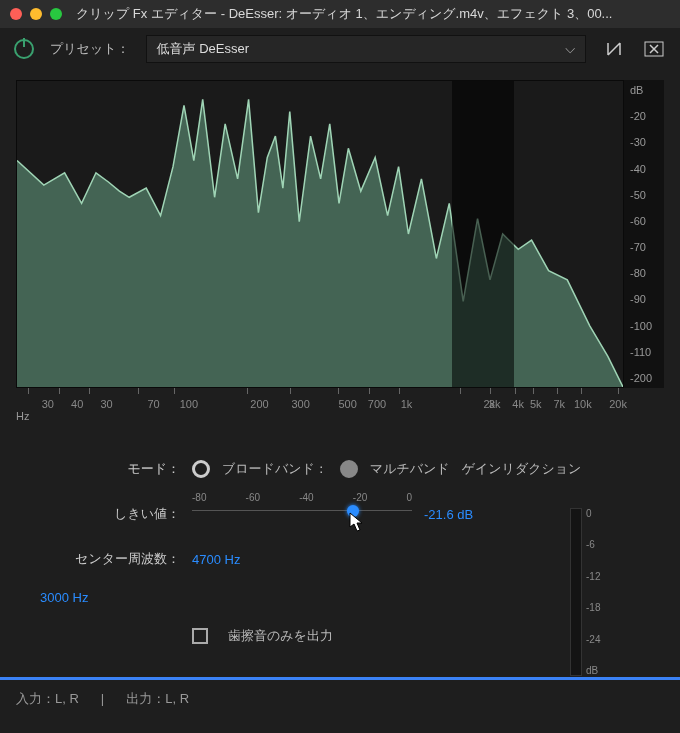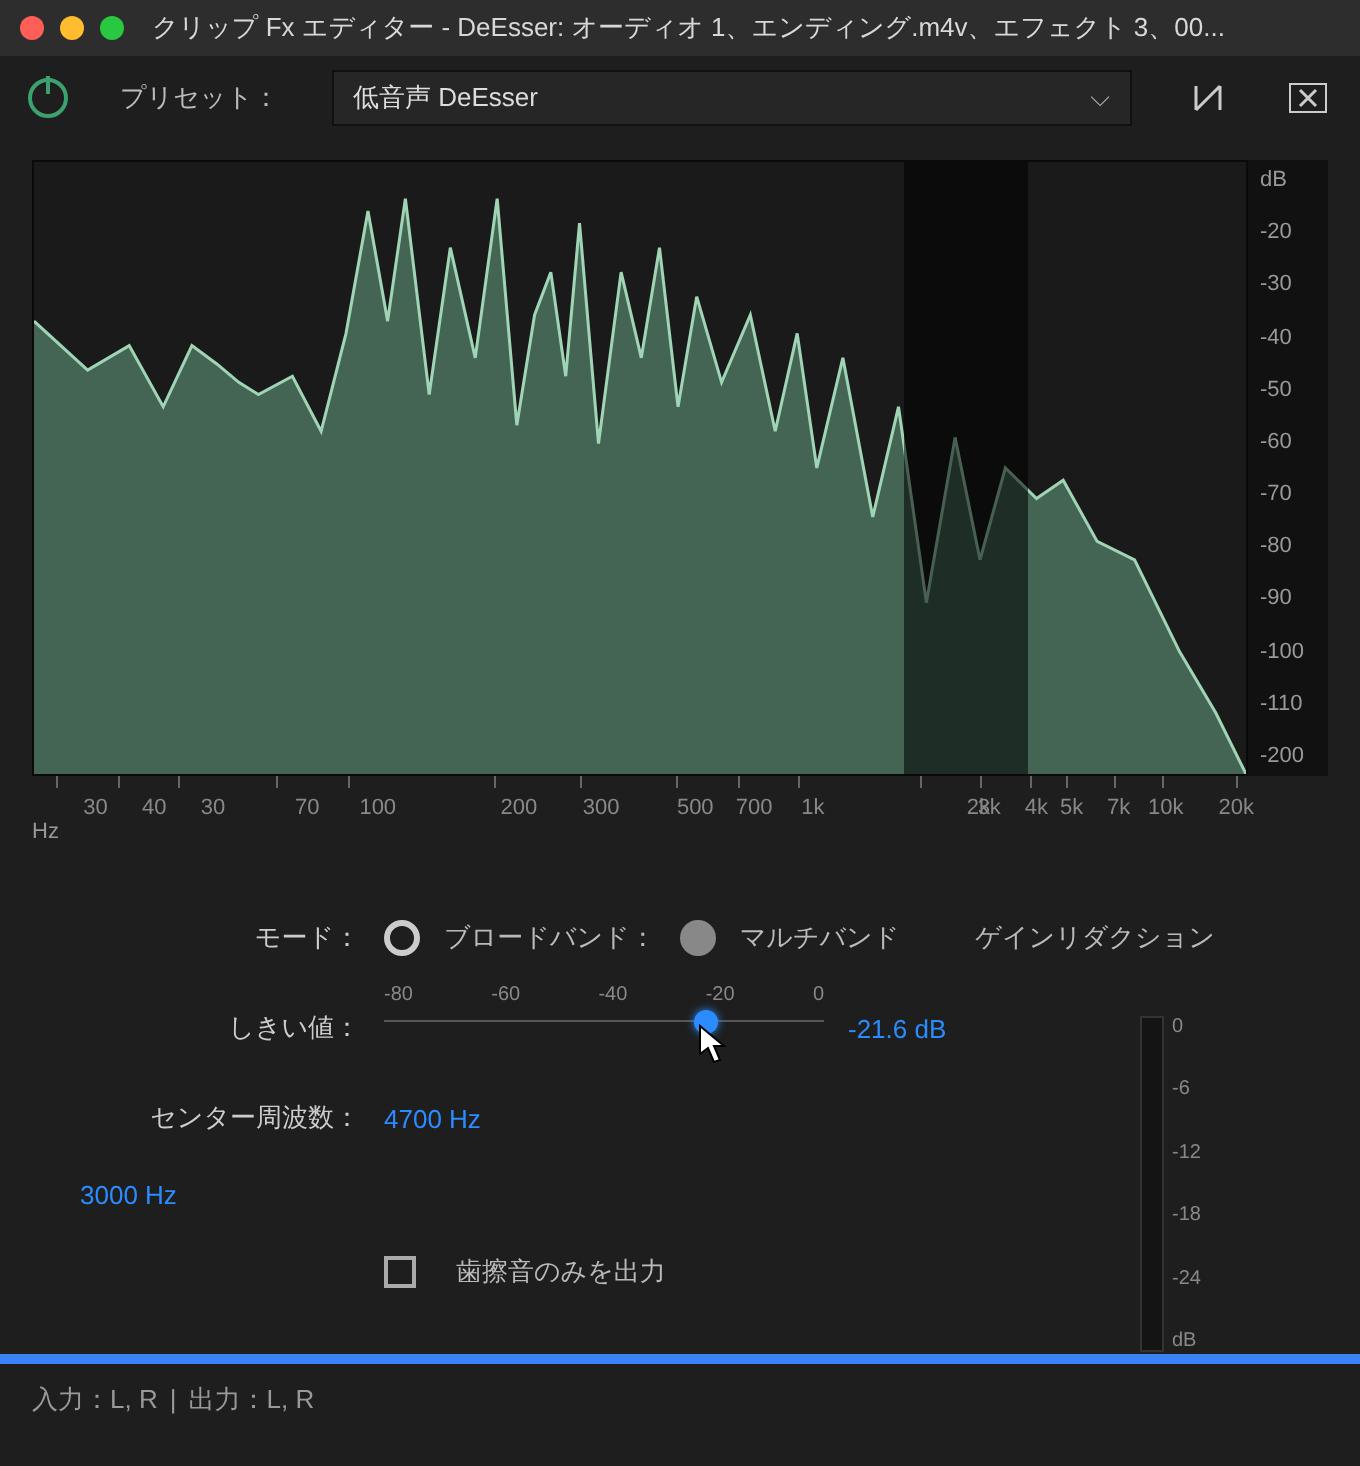--- a/index.html
+++ b/index.html
@@ -28,21 +28,21 @@
   .tl.r { background: #ff5f57; }
   .tl.y { background: #febc2e; }
   .tl.g { background: #28c840; }
   .title-text { color: #d8d8d8; font-size: 13px; white-space: nowrap; overflow: hidden; text-overflow: ellipsis; flex: 1; }
 
   .toolbar {
     display: flex;
     align-items: center;
     height: 42px;
     padding: 0 14px;
-    gap: 26px;
+    gap: 16px;
   }
   .power {
     width: 20px; height: 20px; border: 2px solid #3aa16f; border-radius: 50%;
     position: relative;
   }
   .power::after { content: ""; position: absolute; top: -3px; left: 50%; width: 2px; height: 9px; background: #3aa16f; transform: translateX(-50%); }
   .label { color: #bbb; }
   .preset-select {
     flex: 1;
     background: #262626;
@@ -128,23 +128,23 @@
   .meter-scale { display:flex; flex-direction:column; justify-content:space-between; height:168px; font-size:10px; color:#888; }
   .meter-row { display:flex; }
 
   .chk { width:16px; height:16px; border:2px solid #aaa; display:inline-block; vertical-align:middle; margin-right:8px; }
 
   .footer {
     display: flex;
     align-items: center;
     height: 40px;
     padding: 0 16px;
-    border-top: 5px solid #3b82f6;
+    border-top: 3px solid #3b82f6;
     color: #999;
-    gap: 6px;
+    gap: 22px;
   }
 
   .tick-marks { position:absolute; top:0; left:0; right:40px; height:10px; }
   .tick { position:absolute; top:0; width:1px; height:6px; background:#666; }
 </style>
 </head>
 <body>
 
 <div class="titlebar">
   <div class="traffic">
@@ -244,21 +244,21 @@
   </div>
 </div>
 
 <div class="controls">
   <div class="row">
     <span class="rlabel">モード：</span>
     <span class="radio"></span>
     <span>ブロードバンド：</span>
     <span class="radio filled"></span>
     <span>マルチバンド</span>
-    <span style="margin-left:26px;">ゲインリダクション</span>
+    <span style="margin-left:0;">ゲインリダクション</span>
   </div>
 
   <div class="row">
     <span class="rlabel">しきい値：</span>
     <div class="slider-area">
       <div class="slider-labels">
         <span>-80</span>
         <span>-60</span>
         <span>-40</span>
         <span>-20</span>

